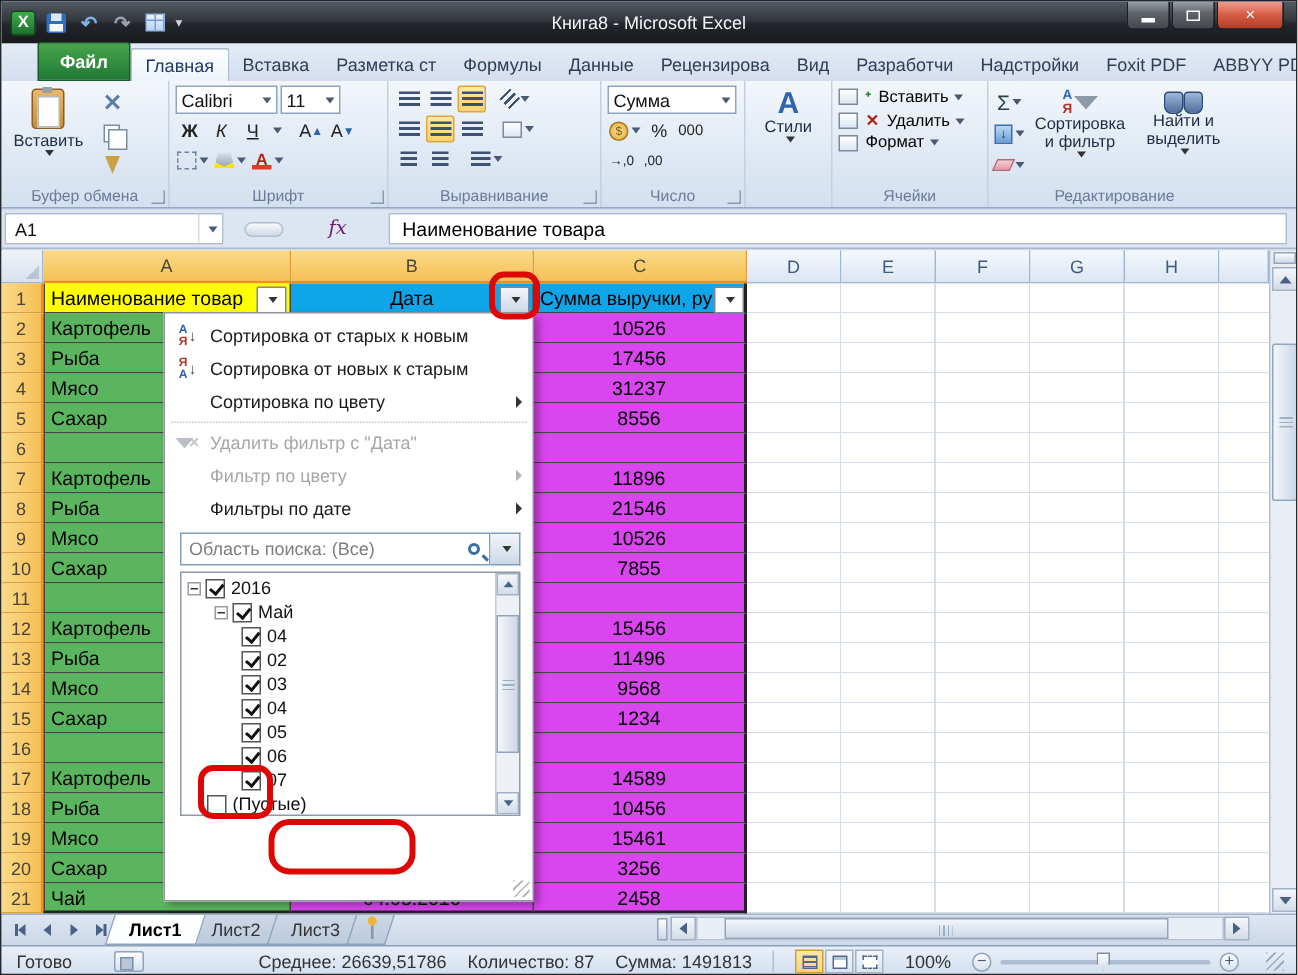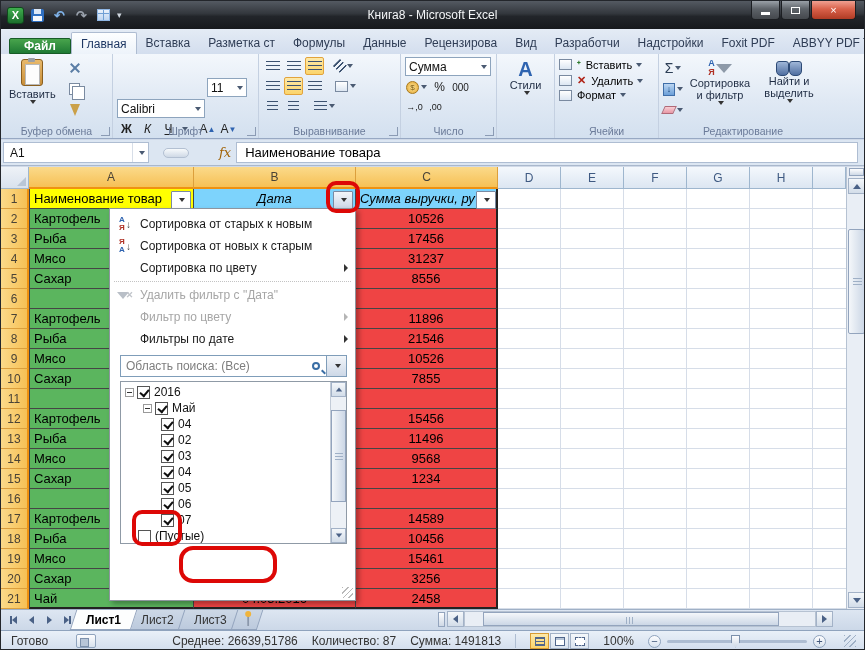--- a/index.html
+++ b/index.html
@@ -22,21 +22,21 @@
   .qdd{color:#cfd6de;font-size:9px;letter-spacing:-1px;}
   .ttl{position:absolute;left:0;top:0;width:100%;height:28px;display:flex;align-items:center;justify-content:center;color:#f4f6f8;font-size:12px;pointer-events:none;}
   .wc{position:absolute;right:8px;top:0;display:flex;}
   .wcb{width:29px;height:19px;border:1px solid #1c1e22;border-top:none;background:linear-gradient(#9aa0a7,#5d6268 45%,#44484d);display:flex;align-items:center;justify-content:center;color:#fff;font-size:11px;border-radius:0 0 4px 4px;margin-left:1px;}
   .wcb.close{width:45px;background:linear-gradient(#f0a091,#d9614a 45%,#b03b24);}
   .min-g{width:9px;height:3px;background:#fff;margin-top:6px;}
   .rst-g{width:9px;height:7px;border:1px solid #fff;background:transparent;}
 
   
   .tr{position:absolute;left:0;top:28px;width:100%;height:25px;background:linear-gradient(#e4ebf5,#d3deee);display:flex;align-items:flex-end;}
-  .ft{height:16px;margin-left:8px;padding:0 14px;background:linear-gradient(#48a44c,#1f7a34);border:1px solid #175c27;border-radius:2px 2px 0 0;color:#fff;font-size:12px;font-weight:bold;display:flex;align-items:center;}
+  .ft{height:26px;margin-left:24px;padding:0 14px;background:linear-gradient(#48a44c,#1f7a34);border:1px solid #175c27;border-radius:2px 2px 0 0;color:#fff;font-size:12px;font-weight:bold;display:flex;align-items:center;}
   .tab{height:22px;padding:0 9px;font-size:12px;color:#2f3d55;display:flex;align-items:center;white-space:nowrap;}
   .tab.on{background:linear-gradient(#fdfeff,#edf3fa);border:1px solid #aebcd1;border-bottom:none;border-radius:2px 2px 0 0;color:#1f3864;}
 
   
   .rb{position:absolute;left:0;top:53px;width:100%;height:85px;background:linear-gradient(#f3f7fc,#e0e9f4 55%,#d3e0ef);border-bottom:1px solid #97a8c3;display:flex;}
   .g{position:relative;height:100%;border-right:1px solid #c4d0e1;padding:3px 4px 15px 4px;}
   .gl{position:absolute;left:0;bottom:1px;width:100%;text-align:center;font-size:10.5px;color:#6b7b99;white-space:nowrap;}
   .dlg{position:absolute;right:2px;bottom:2px;width:9px;height:9px;border-left:1px solid #8b9bb4;border-top:1px solid #8b9bb4;transform:rotate(180deg);}
   .bigbtn{display:flex;flex-direction:column;align-items:center;justify-content:flex-start;font-size:11px;color:#1f2c43;text-align:center;padding:2px 4px;border-radius:3px;}
   .clip{width:22px;height:27px;background:linear-gradient(#e8b96b,#c98f3a);border:1px solid #8a5f1f;border-radius:3px;position:relative;margin-bottom:2px;}
@@ -75,36 +75,36 @@
   .funnel{width:0;height:0;border-left:8px solid transparent;border-right:8px solid transparent;border-top:9px solid #8d99a8;}
   .binoc{width:26px;height:16px;position:relative;}
   .binoc:before,.binoc:after{content:"";position:absolute;top:2px;width:11px;height:13px;background:linear-gradient(#9fb6d8,#4f6ea0);border:1px solid #2d4a76;border-radius:3px 3px 5px 5px;}
   .binoc:before{left:0;}.binoc:after{right:0;}
 
   
   .fb{position:absolute;left:0;top:139px;width:100%;height:26px;background:#dce6f2;border-bottom:1px solid #aab8cc;display:flex;align-items:center;}
   .nb{width:146px;height:21px;background:#fff;border:1px solid #aebdd2;margin-left:2px;display:flex;align-items:center;font-size:12px;padding-left:6px;color:#111;justify-content:space-between;}
   .nbdd{width:16px;height:100%;border-left:1px solid #d7dee8;display:flex;align-items:center;justify-content:center;}
   .fbdot{width:26px;height:10px;border-radius:6px;background:linear-gradient(#f7fafc,#cfd9e6);border:1px solid #b3c0d2;margin:0 14px;}
-  .fx{font-family:"DejaVu Serif",serif;font-style:italic;font-size:13px;color:#a16207;margin:0 5px 0 16px;}
+  .fx{font-family:"DejaVu Serif",serif;font-style:italic;font-size:13px;color:#701a75;margin:0 28px 0 16px;}
   .fcontent{flex:1;height:21px;background:#fff;border:1px solid #aebdd2;display:flex;align-items:center;font-size:13px;padding-left:8px;color:#000;margin-right:6px;}
 
   
   .grid{position:absolute;left:0;top:166px;width:845px;height:442px;background:#fff;}
   .hd{height:22px;background:linear-gradient(#f4f8fc,#dce6f2);border-right:1px solid #9eb6ce;border-bottom:1px solid #9eb6ce;display:flex;align-items:center;justify-content:center;font-size:12px;color:#3f5a82;}
   .hd.sel{background:linear-gradient(#fbda8a,#f6c055);color:#4a4336;border-bottom:2px solid #ef9110;border-right:1px solid #dc9f3c;}
   .corner{position:absolute;left:0;top:0;width:28px;height:22px;background:linear-gradient(#eef2f7,#d9e2ee);border-right:1px solid #9eb6ce;border-bottom:1px solid #9eb6ce;}
   .corner:after{content:"";position:absolute;right:2px;bottom:2px;width:0;height:0;border-left:9px solid transparent;border-bottom:9px solid #b9c6d6;}
   .colstack{position:absolute;top:0;display:flex;flex-direction:column;}
   .rn{height:20px;background:linear-gradient(90deg,#fbda8a,#f6c055);border-right:2px solid #ef9110;border-bottom:1px solid #dc9f3c;display:flex;align-items:center;justify-content:center;font-size:12px;color:#4a4336;}
   .c{height:20px;border-bottom:1px solid #454545;border-right:1px solid #454545;font-size:13px;display:flex;align-items:center;padding:0 4px;overflow:hidden;color:#000;white-space:nowrap;}
   .ca{background:#5bb55e;justify-content:flex-start;}
-  .cc{background:#ef4444;justify-content:center;}
+  .cc{background:#d946ef;justify-content:center;}
   .h1a{background:#ffff00;}
-  .h1g{background:#7dd3fc;font-style:italic;}
+  .h1g{background:#0ea5e9;}
   .ddbtn{position:absolute;width:20px;height:18px;background:linear-gradient(#f2f5f9,#cdd8e7);border:1px solid #7b8aa2;display:flex;align-items:center;justify-content:center;border-radius:1px;}
   .emptyz{position:absolute;background:repeating-linear-gradient(to bottom,transparent 0 19px,#d6dde8 19px 20px),repeating-linear-gradient(to right,transparent 0 62px,#d6dde8 62px 63px);background-color:#fff;}
   
   .vs{position:absolute;left:845px;top:166px;width:20px;height:442px;background:#e9eef5;border-left:1px solid #b6c2d2;}
   .vsplit{position:absolute;left:2px;top:1px;width:15px;height:8px;background:linear-gradient(#fdfdfe,#cfd9e6);border:1px solid #93a4bd;}
   .sbtn{position:absolute;left:1px;width:17px;height:16px;background:linear-gradient(#f4f7fa,#d3dde9);border:1px solid #a3b2c7;display:flex;align-items:center;justify-content:center;}
   .tri-u{width:0;height:0;border-left:4px solid transparent;border-right:4px solid transparent;border-bottom:5px solid #4a6186;}
   .tri-d{width:0;height:0;border-left:4px solid transparent;border-right:4px solid transparent;border-top:5px solid #4a6186;}
   .tri-l{width:0;height:0;border-top:4px solid transparent;border-bottom:4px solid transparent;border-right:5px solid #4a6186;}
   .tri-r{width:0;height:0;border-top:4px solid transparent;border-bottom:4px solid transparent;border-left:5px solid #4a6186;}
@@ -249,21 +249,21 @@
               <span class="brush"></span>
             </span>
         </div>
       </div>
       <div class="gl">Буфер обмена</div>
       <div class="dlg"></div>
     </div>
 
     <div class="g" style="width:146px;">
       <div class="row">
-        <div class="combo" style="width:88px;margin-top:42px;">
+        <div class="combo" style="width:68px;">
             <span>Calibri</span>
             <span class="ad"></span>
           </div>
         <div class="combo" style="width:40px;">
             <span>11</span>
             <span class="ad"></span>
           </div>
       </div>
       <div class="row">
         <span class="mini bl">Ж</span>

